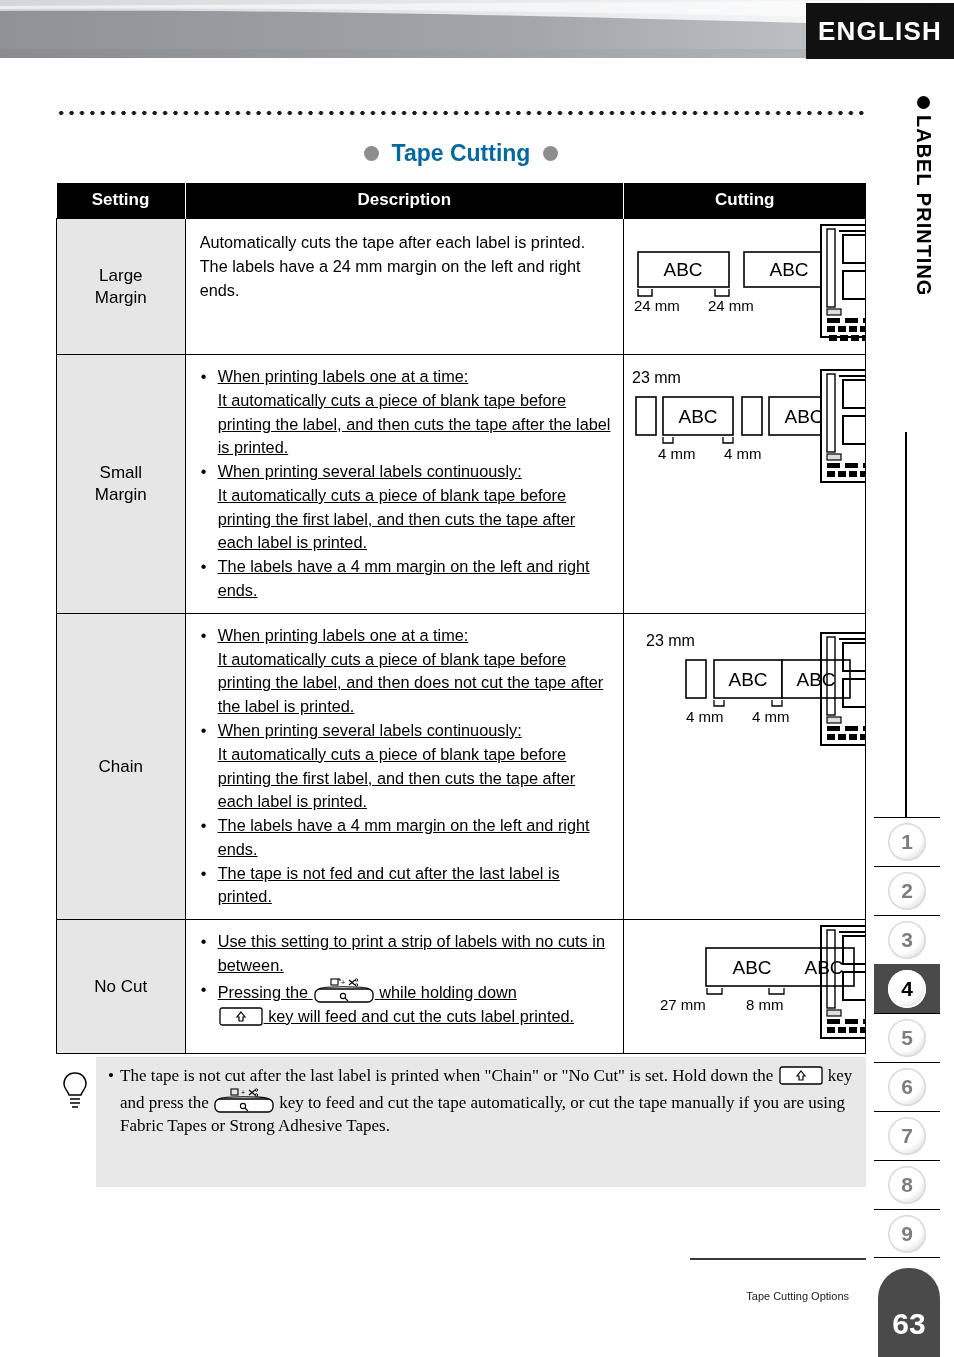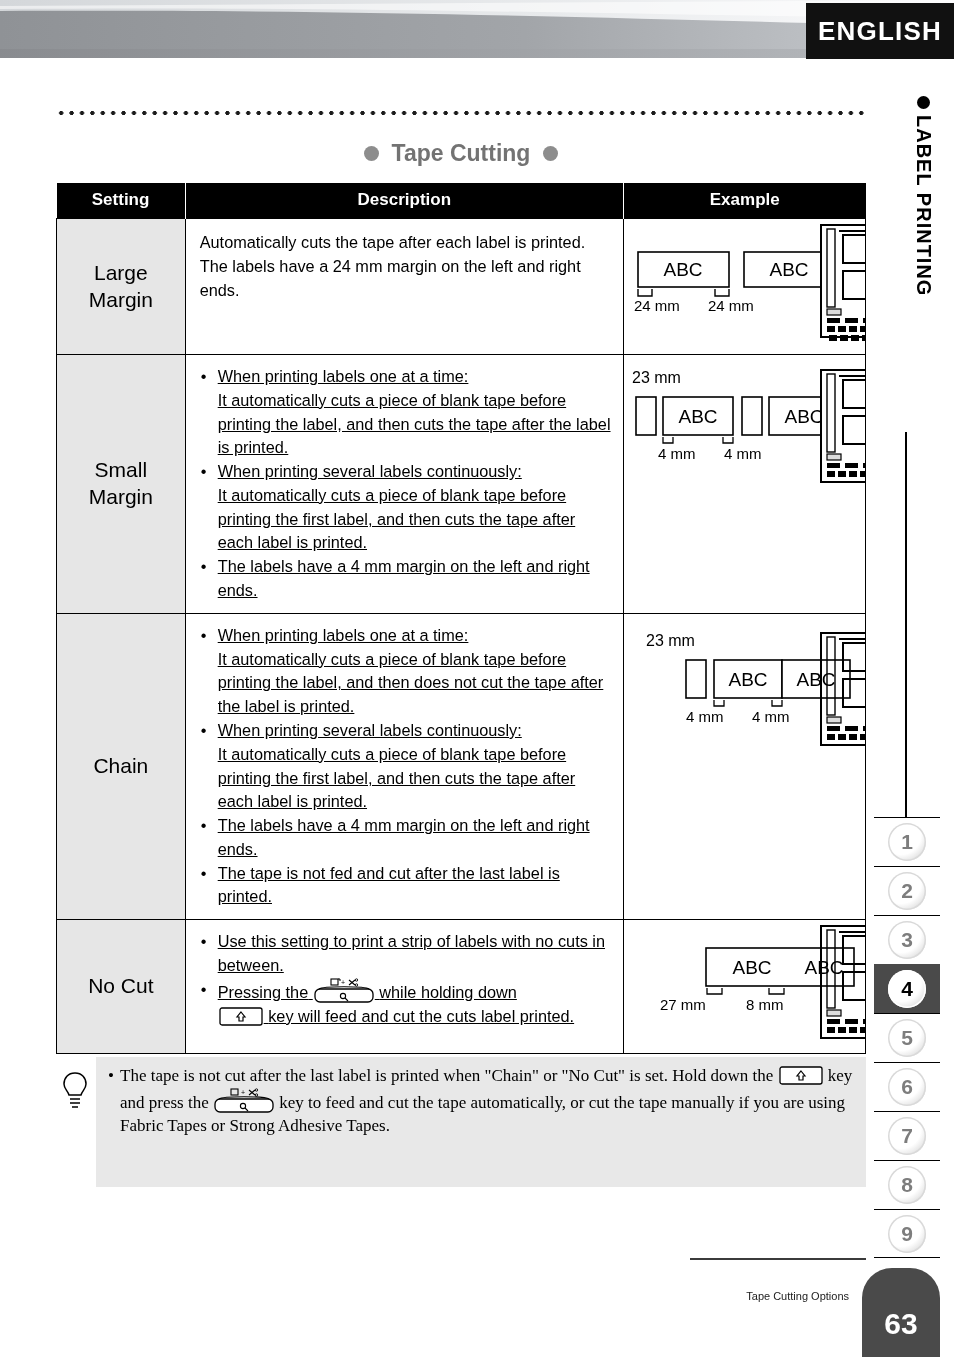--- a/index.html
+++ b/index.html
@@ -23,41 +23,41 @@
   
   .dot-rule {
     position:absolute; top:108px; left:56px; width:810px; height:10px;
     background-image:radial-gradient(#1a1a1a 1.9px, transparent 2.2px);
     background-size:10.4px 10px; background-repeat:repeat-x;
   }
 
   
   .sec-title {
     position:absolute; top:140px; left:56px; width:810px;
-    text-align:center; font-size:23px; font-weight:bold; color:#737373;
+    text-align:center; font-size:23px; font-weight:bold; color:#0369a1;
     display:flex; align-items:center; justify-content:center; gap:13px;
   }
   .sec-dot { width:15px; height:15px; border-radius:50%; background:#8d8d8d; display:inline-block; }
 
   
   .tbl { position:absolute; top:183px; left:56px; width:810px; border-collapse:collapse; }
   .tbl th {
     background:#000; color:#fff; font-size:17px; font-weight:bold;
     padding:7px 0 8px; text-align:center;
     border-left:1px solid #ffffff; border-right:1px solid #ffffff;
   }
   .tbl th:first-child { border-left:none; }
   .tbl th:last-child  { border-right:none; }
   .tbl td { border:1px solid #000; vertical-align:top; }
   .col-set  { width:129px;margin-top:6px; }
   .col-desc { width:440px; }
   .col-ex   { width:241px; }
   .cell-setting {
     background:#e6e6e6; text-align:center; vertical-align:middle !important;
-    font-size:21px; line-height:1.28; color:#000; padding:6px 4px;
+    font-size:17px; line-height:1.28; color:#000; padding:6px 4px;
   }
   .cell-desc { background:#fff; padding:10px 10px 10px 12px; font-size:16.3px; line-height:1.46; color:#000; }
   .cell-desc p.plain { padding:2px 2px 0 2px; }
   .cell-ex   { background:#fff; padding:0; position:relative; height:100%; }
 
   ul.blist { list-style:none;text-decoration:underline; }
   ul.blist > li { position:relative; padding-left:20px; margin-bottom:0px; }
   ul.blist > li::before { content:"•"; position:absolute; left:3px; top:0; }
 
   
@@ -106,21 +106,21 @@
   }
   .chap-tab.active .chap-circle { color:#000; box-shadow:0 0 0 1.5px #ffffff inset; }
 
   
   .foot-line { position:absolute; left:690px; top:1258px; width:176px; height:2px; background:#3b3b3b; }
   .foot-text {
     position:absolute; right:105px; top:1290px;
     font-size:11px; color:#222;
   }
   .page-no {
-    position:absolute; right:14px; top:1268px; width:78px; height:89px;
+    position:absolute; right:14px; top:1268px; width:62px; height:89px;
     background:#4a4a4a; border-radius:30px 30px 0 0;
     color:#fff; font-size:30px; font-weight:bold;
     display:flex; align-items:center; justify-content:center; padding-top:22px;
   }
 </style>
 </head>
 <body>
 
 <div class="banner">
   <svg width="954" height="62" viewBox="0 0 954 62">
@@ -154,21 +154,21 @@
   <span class="sec-dot"></span>
   <span>Tape Cutting</span>
   <span class="sec-dot"></span>
 </div>
 
 <table class="tbl">
   <thead>
     <tr>
       <th class="col-set">Setting</th>
       <th class="col-desc">Description</th>
-      <th class="col-ex">Example</th>
+      <th class="col-ex">Cutting</th>
     </tr>
   </thead>
   <tbody>
 
     <tr>
       <td class="cell-setting">
         <span>Large<br>Margin</span>
       </td>
       <td class="cell-desc" style="height:136px;">
         <p class="plain">Automatically cuts the tape after each label is printed. The labels have a 24 mm margin on the left and right ends.</p>

